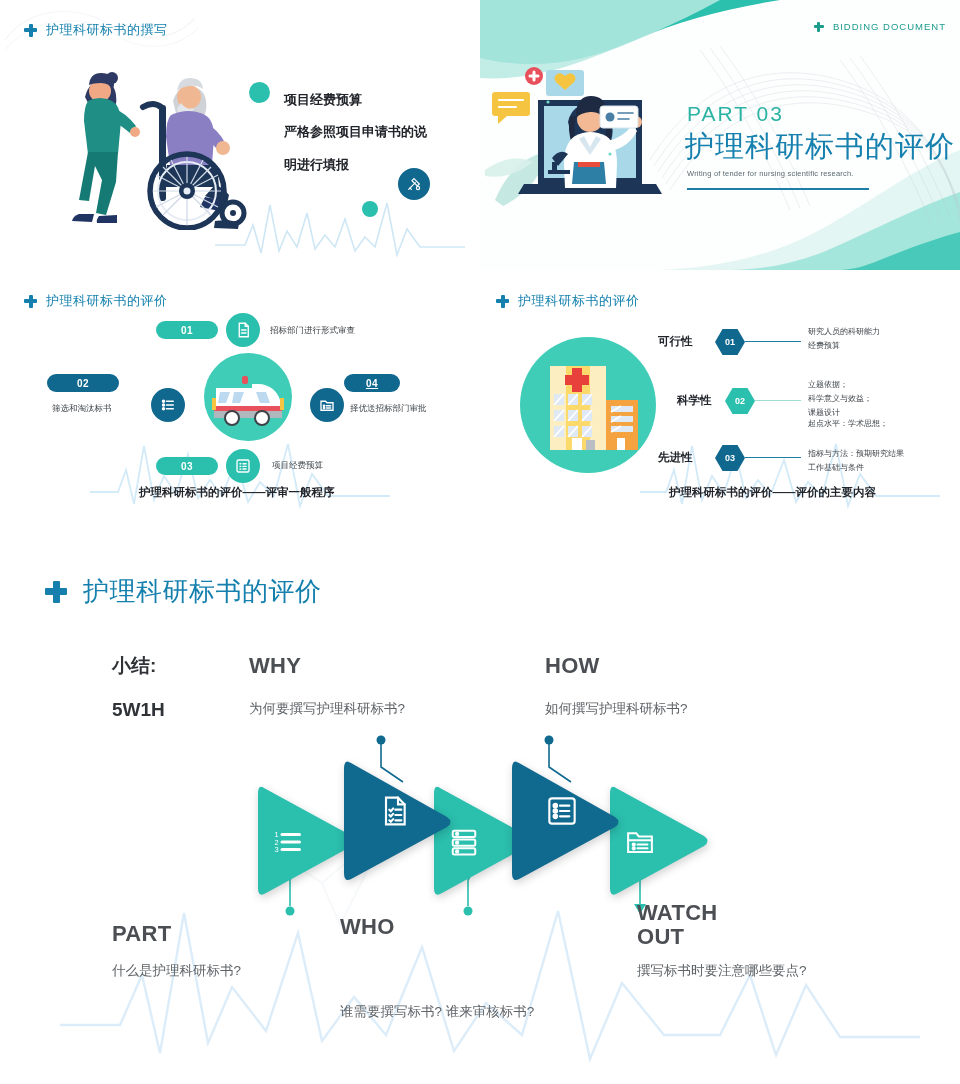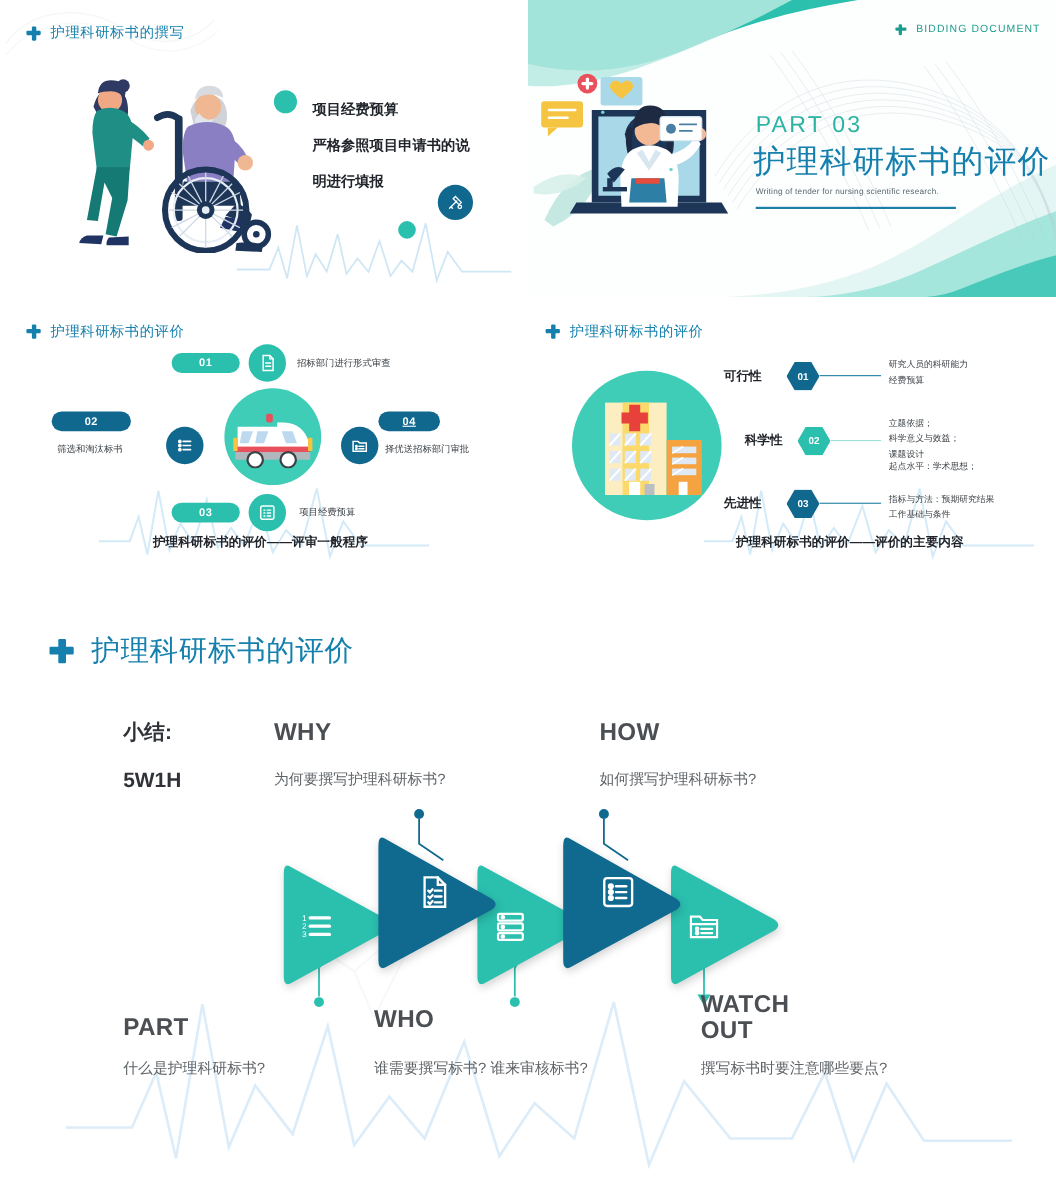--- a/index.html
+++ b/index.html
@@ -570,19 +570,19 @@
       <circle cx="7" cy="14" r=".9" fill="#fff"></circle>
         <line x1="10" y1="14" x2="18" y2="14"></line>
       <circle cx="7" cy="17" r=".9" fill="#fff"></circle>
         <line x1="10" y1="17" x2="18" y2="17"></line>
     </svg>
 
     <span class="w-head" style="left:112px;top:921px;">PART</span>
     <span class="w-sub" style="left:112px;top:962px;">什么是护理科研标书?</span>
 
     <span class="w-head" style="left:340px;top:914px;">WHO</span>
-    <span class="w-sub" style="left:340px;top:962px;">谁需要撰写标书? 谁来审核标书?</span>
+    <span class="w-sub" style="left:340px;top:1003px;">谁需要撰写标书? 谁来审核标书?</span>
 
     <span class="w-head two" style="left:637px;top:901px;width:120px;white-space:normal;">WATCH OUT</span>
     <span class="w-sub" style="left:637px;top:962px;">撰写标书时要注意哪些要点?</span>
   </div>
 
 </div>
 
 </body></html>

